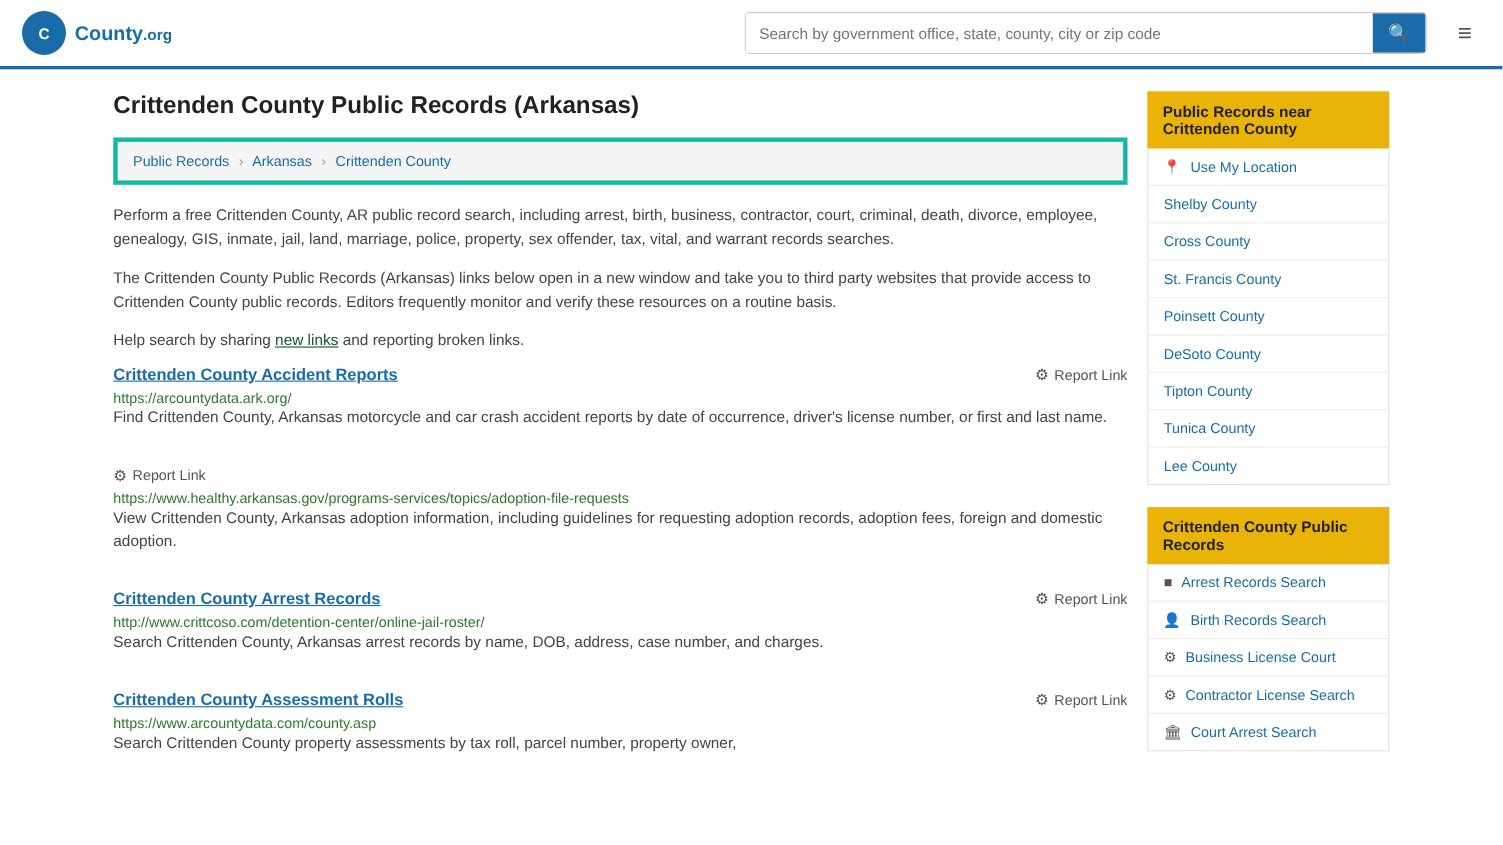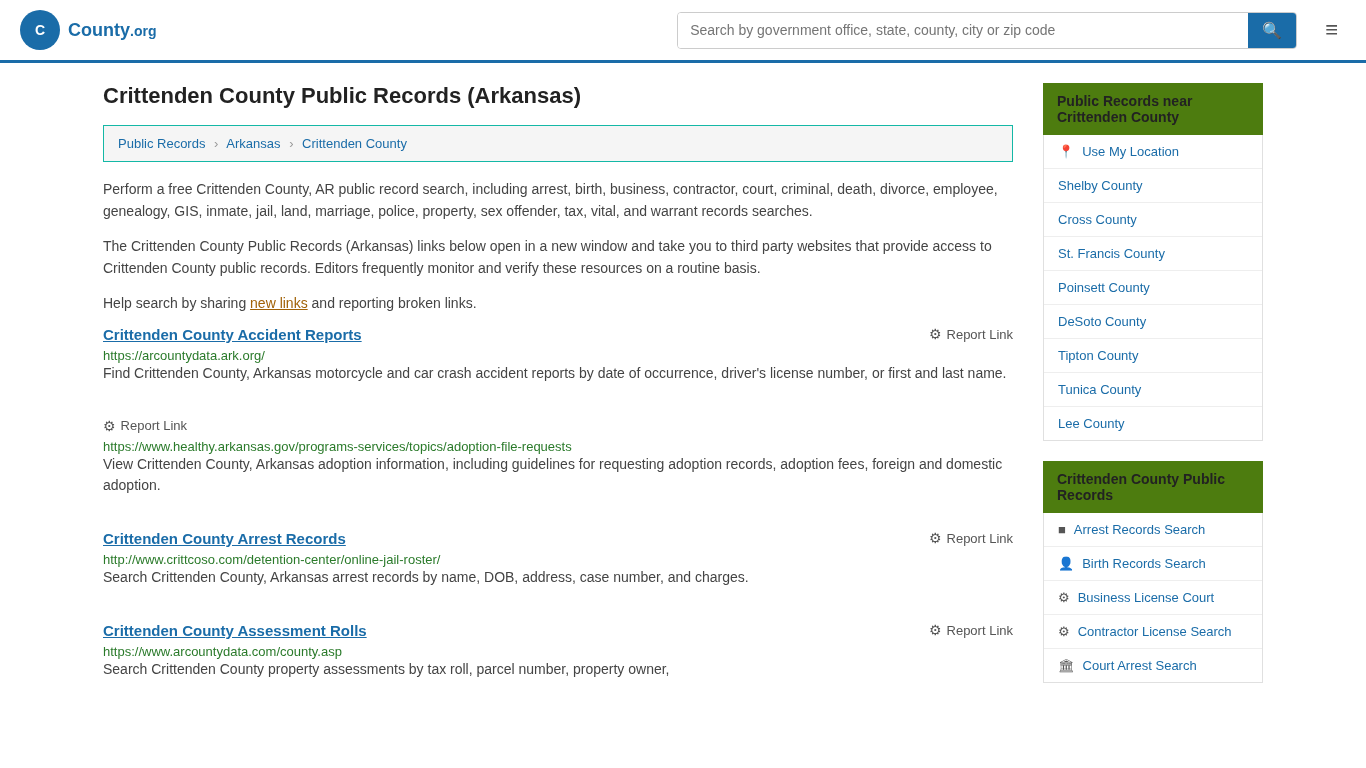--- a/index.html
+++ b/index.html
@@ -76,34 +76,34 @@
       color: #555;
       padding: 4px 8px;
     }
 
     
     .main-container {
       max-width: 1200px;
       margin: 0 auto;
       padding: 20px 20px;
       display: flex;
-      gap: 30px;
+      gap: 18px;
     }
     .content-area {
       flex: 1;
     }
     .sidebar {
       width: 220px;
       flex-shrink: 0;
     }
 
     
     .breadcrumb {
       background: #f5f5f5;
-      border: 1px solid #14b8a6;
+      border: 4px solid #14b8a6;
       padding: 10px 14px;
       margin-bottom: 16px;
       font-size: 13px;
       color: #555;
     }
     .breadcrumb a {
       color: #1a6ca8;
       text-decoration: none;
     }
     .breadcrumb span {
@@ -120,21 +120,21 @@
     }
 
     
     .description {
       color: #444;
       line-height: 1.6;
       margin-bottom: 12px;
       font-size: 14px;
     }
     .description a {
-      color: #a16207;
+      color: #14532d;
       text-decoration: underline;
       text-align: right;
     }
 
     
     .record-entry {
       margin-bottom: 24px;
       padding-bottom: 10px;
     }
     .record-title-row {
@@ -168,21 +168,21 @@
       text-decoration: none;
     }
     .record-desc {
       color: #444;
       font-size: 14px;
       line-height: 1.5;
     }
 
     
     .sidebar-section-title {
-      background: #4d7c0f;
+      background: #eab308;
       padding: 10px 14px;
       font-weight: bold;
       font-size: 14px;
       color: #222;
       margin-bottom: 0;
     }
     .sidebar-links {
       list-style: none;
       margin-bottom: 20px;
       border: 1px solid #e0e0e0;

